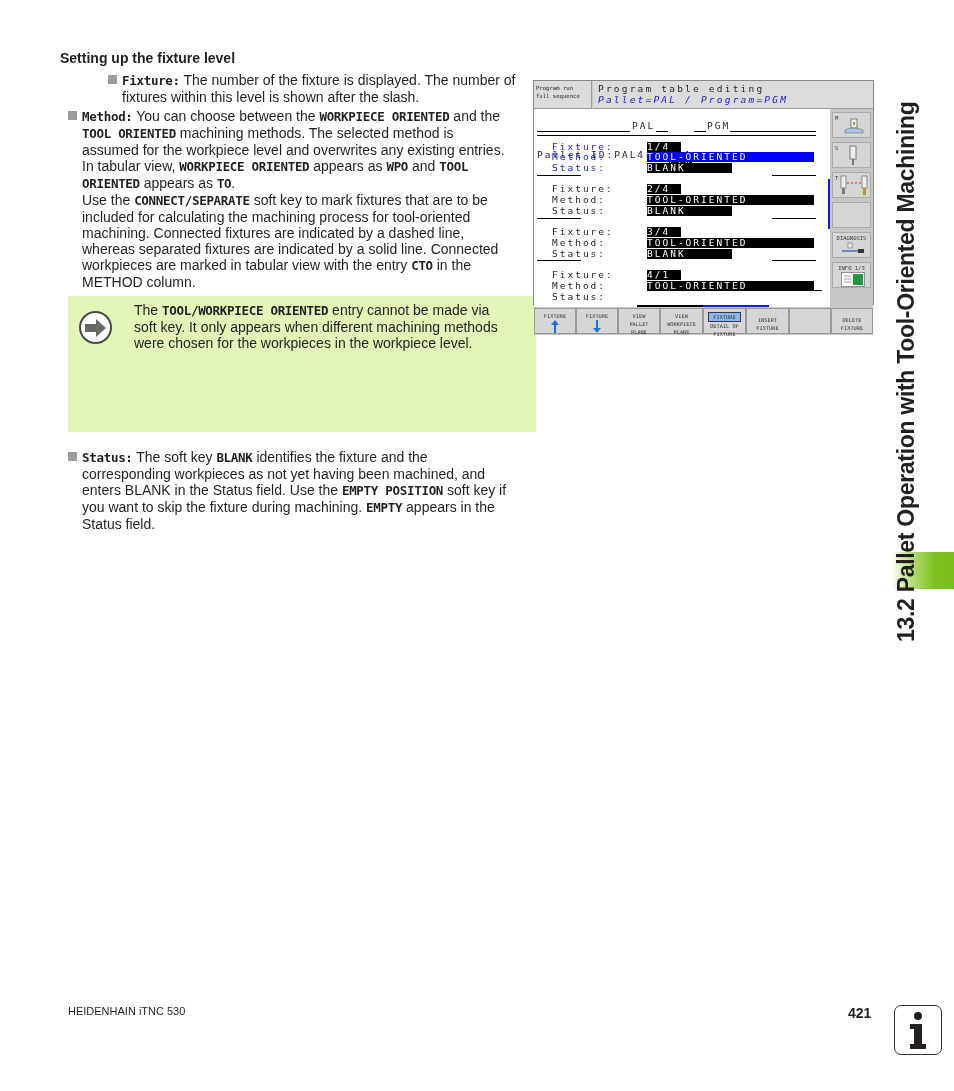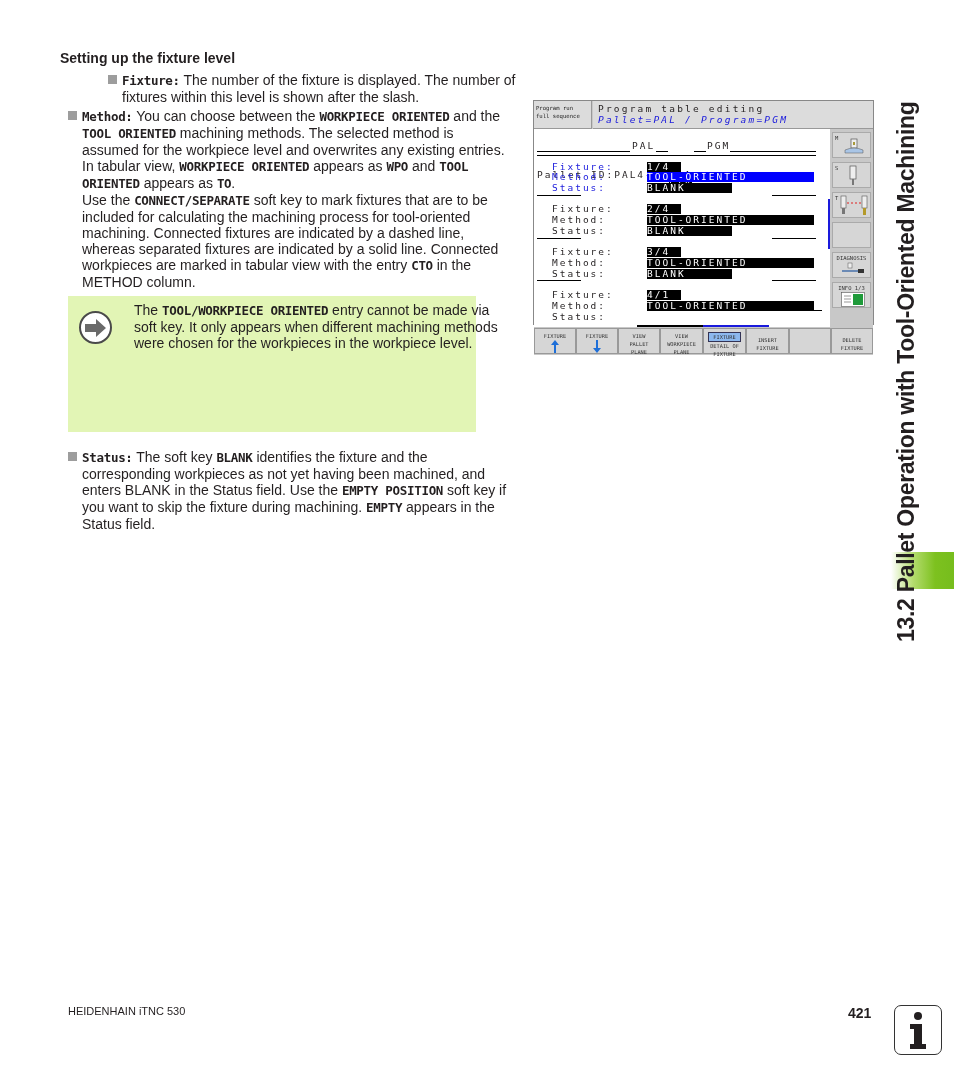--- a/index.html
+++ b/index.html
@@ -8,29 +8,29 @@
     .mono { font-family:"DejaVu Sans Mono", monospace; font-weight:bold; font-size:12.5px; letter-spacing:-0.3px; }
 
     
     .heading { position:absolute; left:60px; top:50px; font-size:14px; font-weight:bold; }
     .para { position:absolute; left:82px; width:430px; font-size:14px; line-height:16px; }
     .bullet { position:absolute; left:-14px; top:3px; width:9px; height:9px; background:#9d9d9d; }
     .p-fix { top:72px;margin-left:40px; }
     .p-meth { top:108px; }
     .p-stat { top:449px; }
 
-    .note { position:absolute; left:68px; top:296px; width:408px; height:136px; background:#e2f5b5; }
+    .note { position:absolute; left:68px; top:296px; width:468px; height:136px; background:#e2f5b5; }
     .note-icon { position:absolute; left:11px; top:15px; width:33px; height:33px; border-radius:50%;
                  border:2px solid #4a4a4a; background:#fff; box-sizing:border-box; }
     .note-icon svg { position:absolute; left:4px; top:6px; }
     .note-text { position:absolute; left:66px; top:6px; width:370px; font-size:14px; line-height:16px; }
     .note-text p { margin:0 0 10px 0; }
 
     
-    .scr { position:absolute; left:533px; top:100px; width:341px; height:225px; background:#c8c8c8; border:1px solid #888; box-sizing:border-box; }
+    .scr { position:absolute; left:533px; top:80px; width:341px; height:225px; background:#c8c8c8; border:1px solid #888; box-sizing:border-box; }
     .scr-mode { position:absolute; left:0; top:0; width:58px; height:28px; background:#dcdcdc; border-right:1px solid #999; border-bottom:1px solid #999;
                 font-family:"DejaVu Sans Mono", monospace; font-size:5.6px; line-height:8px; padding:3px 0 0 2px; box-sizing:border-box; color:#222; }
     .scr-title { position:absolute; left:59px; top:0; width:280px; height:28px; background:#dcdcdc; border-bottom:1px solid #999;
                  font-family:"DejaVu Sans Mono", monospace; font-size:9.5px; letter-spacing:2.2px; line-height:11px; padding:2px 0 0 5px; box-sizing:border-box; }
     .scr-title .t2 { color:#1a1adc;font-style:italic; }
     .scr-main { position:absolute; left:0; top:28px; width:296px; height:198px; background:#fff; }
     .scr-side { position:absolute; left:296px; top:28px; width:43px; height:198px; background:#c8c8c8; }
     .side-btn { position:absolute; left:2px; width:39px; height:26px; background:#d6d6d6; border:1px solid #aaa; box-sizing:border-box;
                 font-family:"DejaVu Sans Mono", monospace; font-size:5.5px; color:#333; }
     .side-btn .lbl { position:absolute; left:2px; top:2px; }

